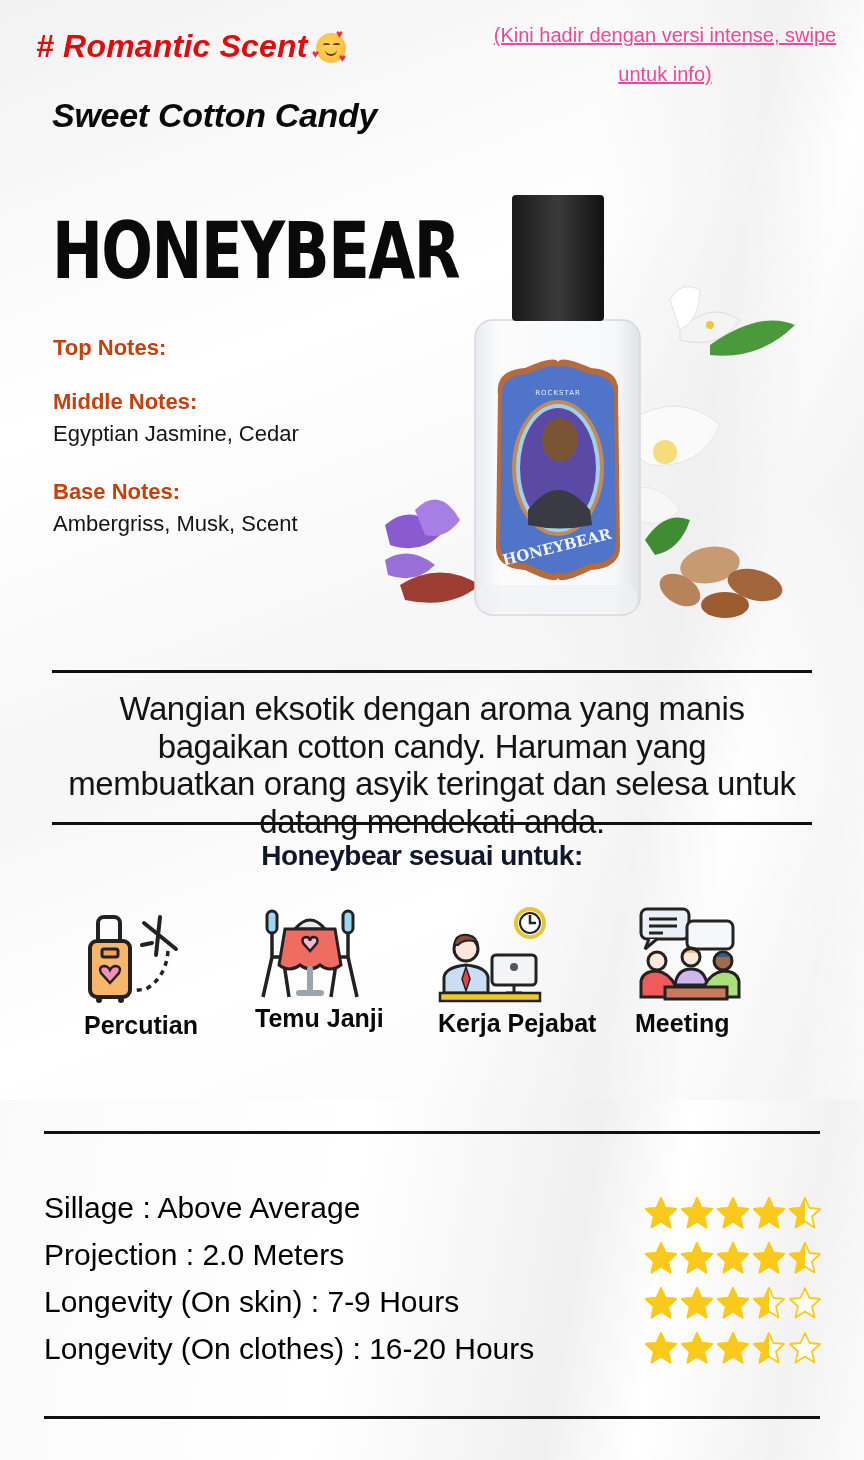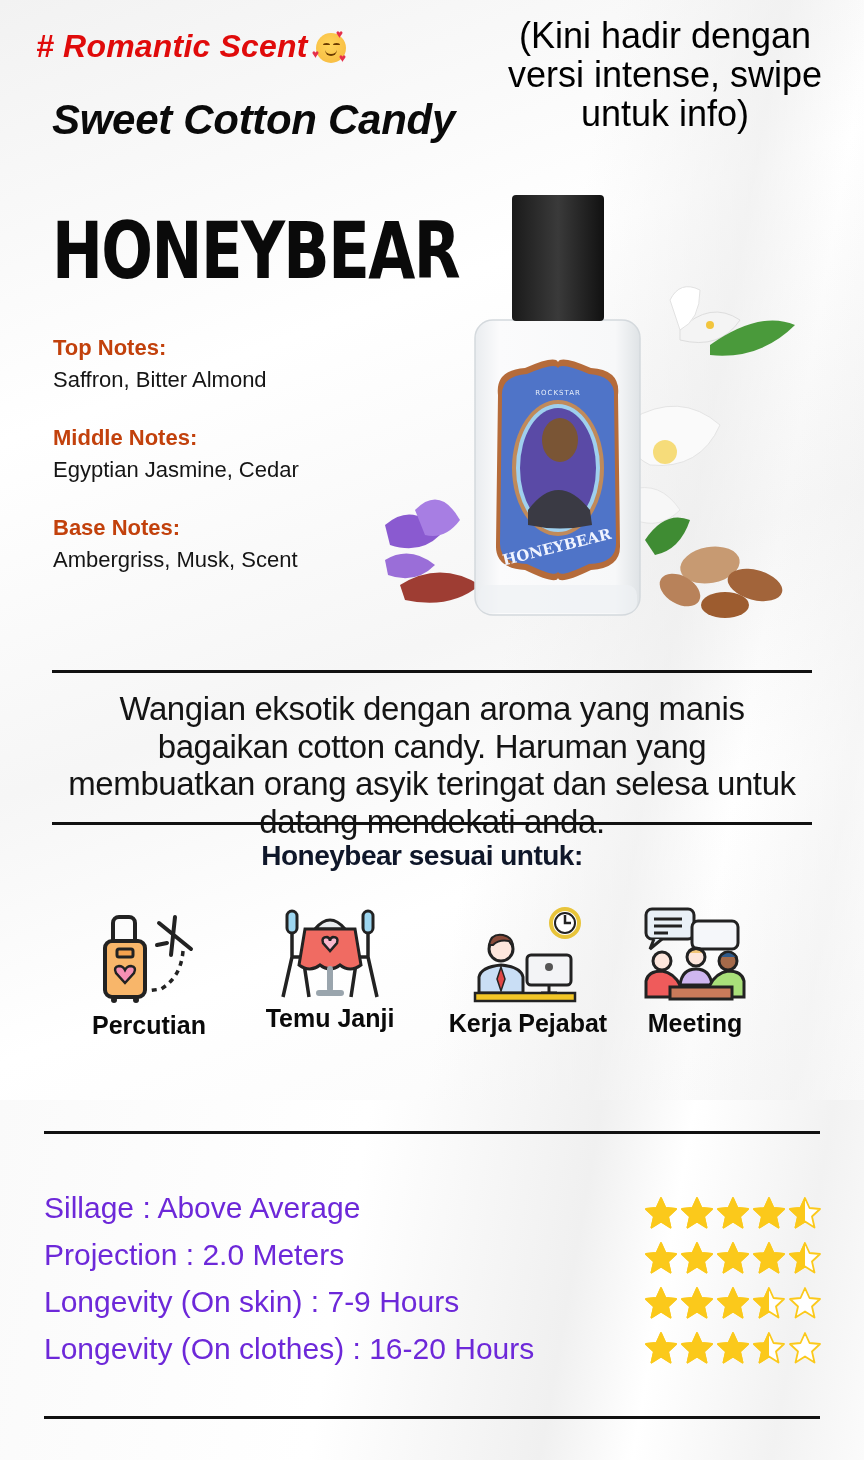--- a/index.html
+++ b/index.html
@@ -14,49 +14,49 @@
     }
     .abs { position: absolute; }
 
     
     .tagline { left: 36px; top: 28px; font-size: 32px; font-weight: bold; font-style: italic; color: #e00b0b; letter-spacing: 0.2px; display: flex; align-items: center; gap: 6px; }
     .emoji { display: inline-block; width: 34px; height: 34px; position: relative; }
     .emoji .face { position: absolute; left: 2px; top: 3px; width: 30px; height: 30px; border-radius: 50%; background: radial-gradient(circle at 45% 40%, #ffd45a, #f6b73c); }
     .emoji .eye { position: absolute; top: 13px; width: 7px; height: 4px; border-top: 2px solid #6b3b00; border-radius: 50% 50% 0 0; }
     .emoji .mouth { position: absolute; left: 11px; top: 20px; width: 12px; height: 6px; border-bottom: 2px solid #6b3b00; border-radius: 0 0 8px 8px; }
     .emoji .h { position: absolute; color: #e5304b; font-size: 12px; line-height: 12px; font-style: normal; }
-    .subtitle { left: 52px; top: 96px; font-size: 42px; font-weight: bold; font-style: italic; color: #0a0a0a; letter-spacing: -0.3px; }
-    .notice { left: 490px; top: 16px; width: 350px; text-align: center; font-size: 36px; line-height: 39px; color: #000000; }
+    .subtitle { left: 52px; top: 96px; font-size: 34px; font-weight: bold; font-style: italic; color: #0a0a0a; letter-spacing: -0.3px; }
+    .notice { left: 490px; top: 16px; width: 350px; text-align: center; font-size: 20px; line-height: 39px; color: #ec4899; text-decoration: underline; }
 
     
     .prod-title { left: 52px; top: 212px; font-size: 78px; font-weight: bold; letter-spacing: -2px; color: #0a0a0a; transform: scaleX(0.78); transform-origin: left top; font-family: "DejaVu Sans", sans-serif; line-height: 1; }
 
     
     .notes { left: 53px; top: 334px; }
     .note { margin-bottom: 26px; }
     .note-label { font-size: 22px; font-weight: bold; line-height: 28px; color: #c2410c; }
     .note-value { font-size: 22px; line-height: 36px; color: #151515; }
 
     
     .product-img { left: 380px; top: 190px; width: 420px; height: 435px; }
 
     
     .divider { height: 3px; background: #111; }
 
     .desc { left: 60px; top: 690px; width: 744px; text-align: center; font-size: 33px; line-height: 37.5px; color: #141414; letter-spacing: -0.4px; }
     .suit-title { left: 0; top: 840px; width: 844px; text-align: center; font-size: 28px; font-weight: bold; color: #0f172a; letter-spacing: -0.5px; }
 
     .uses { left: 60px; top: 905px; width: 720px; height: 150px; }
-    .use { position: absolute; text-align: center; }
+    .use { position: absolute; }
     .use-label { font-size: 25px; font-weight: bold; color: #0a0a0a; white-space: nowrap; }
 
     
     .stats-bg { left: 0; top: 1100px; width: 864px; height: 360px; background: linear-gradient(100deg, #fafafa 0%, #ffffff 40%, #f0f0f0 65%, #ffffff 75%, #f2f2f2 90%, #fbfbfb 100%); }
     .stats { left: 44px; top: 1184px; }
-    .stat { font-size: 30px; line-height: 47px; color: #6d28d9; white-space: nowrap; }
+    .stat { font-size: 30px; line-height: 47px; color: #000000; white-space: nowrap; }
     .ratings { left: 644px; top: 1196px; }
     .rating-row { display: flex; gap: 2px; height: 45px; align-items: flex-start; }
     .rating-row svg { width: 34px; height: 34px; }
   </style>
 </head>
 <body>
 
 <div class="abs tagline">
   <span># Romantic Scent</span>
   <span class="emoji">
@@ -70,21 +70,20 @@
   </span>
 </div>
 <div class="abs subtitle">Sweet Cotton Candy</div>
 <div class="abs notice">(Kini hadir dengan versi intense, swipe untuk info)</div>
 
 <div class="abs prod-title">HONEYBEAR</div>
 
 <div class="abs notes">
   <div class="note">
     <div class="note-label">Top Notes:</div>
-    <div class="note-value">Saffron, Bitter Almond</div>
   </div>
   <div class="note">
     <div class="note-label">Middle Notes:</div>
     <div class="note-value">Egyptian Jasmine, Cedar</div>
   </div>
   <div class="note">
     <div class="note-label">Base Notes:</div>
     <div class="note-value">Ambergriss, Musk, Scent</div>
   </div>
 </div>

